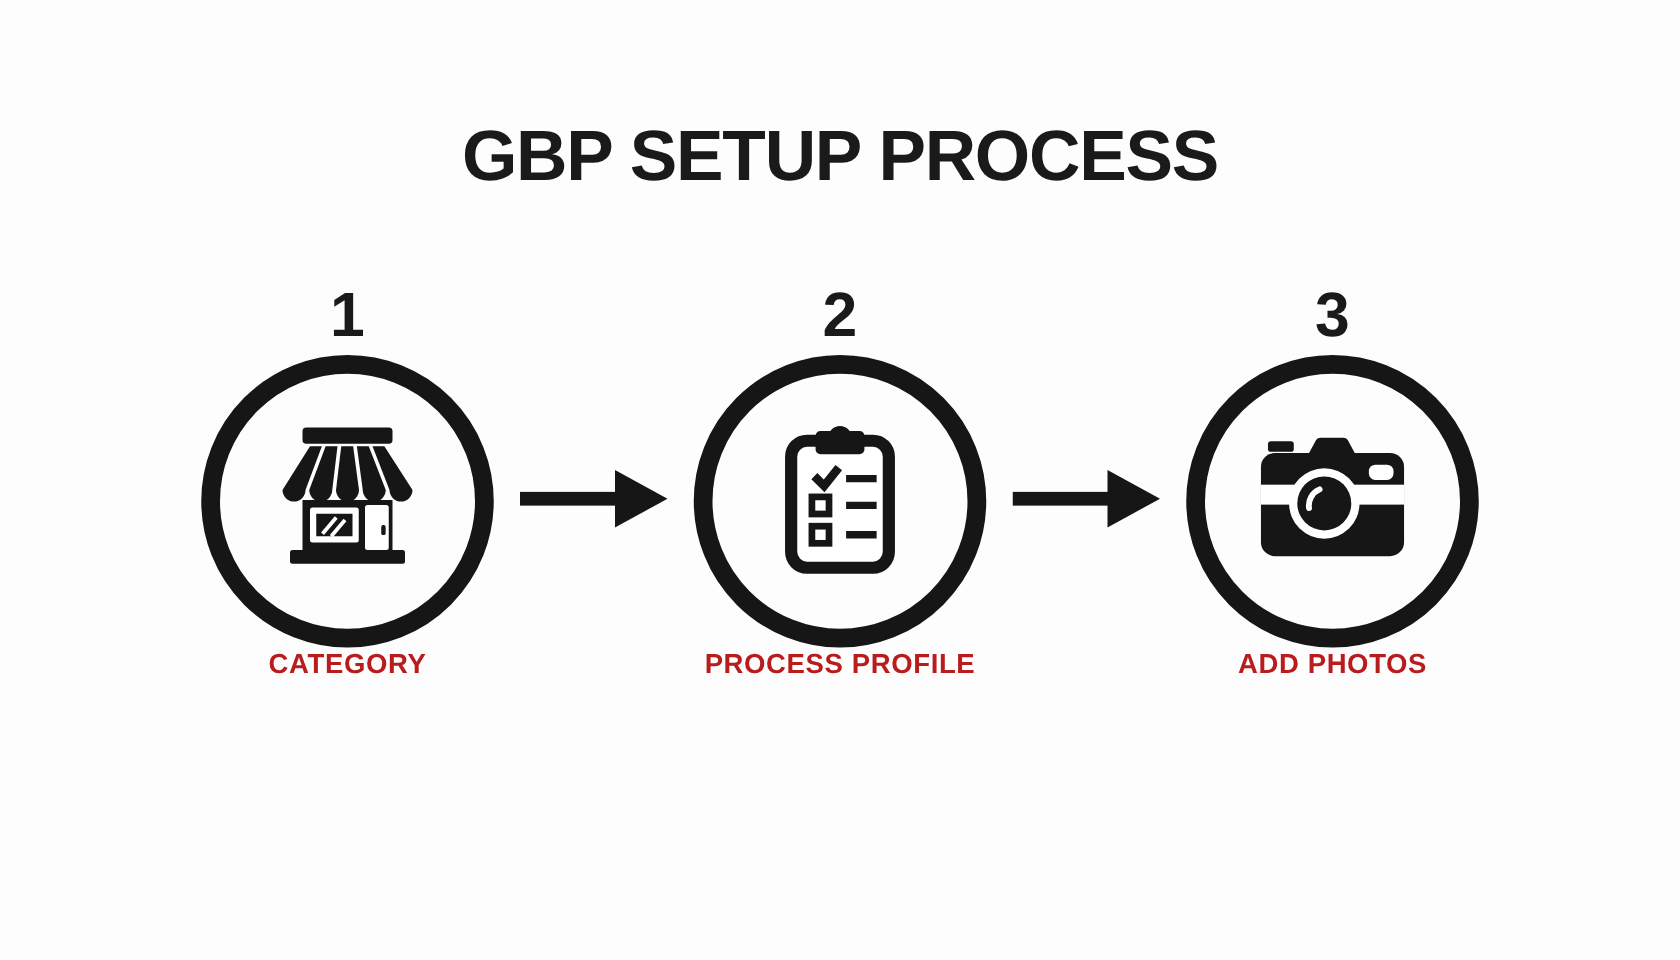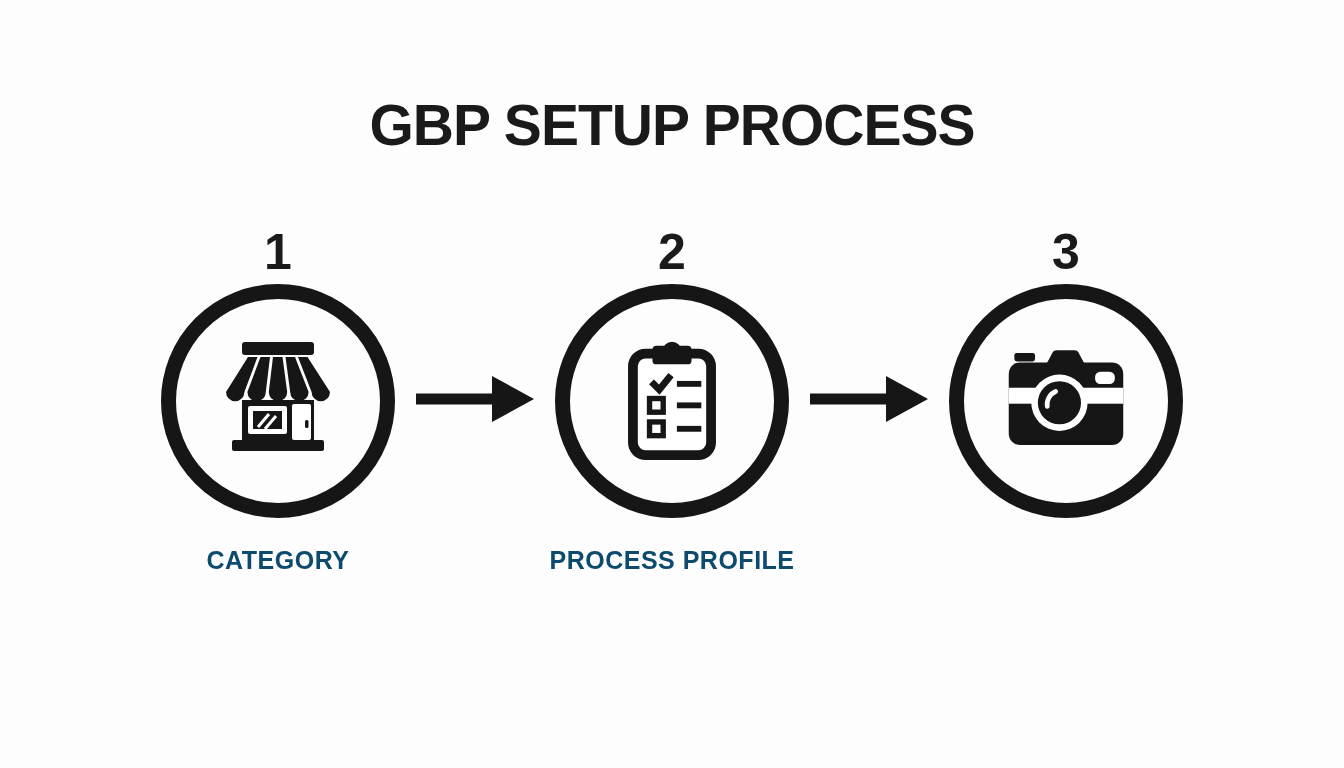--- a/index.html
+++ b/index.html
@@ -56,26 +56,25 @@
     width: 204px;
     height: 204px;
     border: 15px solid #161616;
     border-radius: 50%;
     background: #fdfdfd;
     display: flex;
     align-items: center;
     justify-content: center;
   }
   .step-label {
-    margin-top: 28px;
-    font-size: 25px;
+    font-size: 22px;
     font-weight: 800;
     letter-spacing: 0.5px;
     white-space: nowrap;
-    color: #0c4a6e;
+    color: #b91c1c;
   }
   .arrow-wrap {
     width: 154px;
     height: 234px;
     margin-top: 58px;
     display: flex;
     align-items: center;
     justify-content: center;
   }
   .icon-svg { display: block; }
@@ -163,16 +162,17 @@
             <path d="M44,16 L51,3 Q52,1 55,1 L74,1 Q77,1 78,3 L85,16 Z" fill="#161616"></path>
             <rect x="4" y="14" width="122" height="88" rx="12" fill="#161616"></rect>
             <rect x="96" y="24" width="21" height="13" rx="5.5" fill="#ffffff"></rect>
             <rect x="4" y="41" width="122" height="17" fill="#ffffff"></rect>
             <circle cx="58" cy="57" r="30" fill="#ffffff"></circle>
             <circle cx="58" cy="57" r="23" fill="#161616"></circle>
             <path d="M45,61 A15,15 0 0 1 54,45" fill="none" stroke="#ffffff" stroke-width="5" stroke-linecap="round"></path>
           </svg>
         </span>
       </div>
+      <div class="step-label">ADD PHOTOS</div>
     </div>
 
   </div>
 </div>
 
 </body></html>

